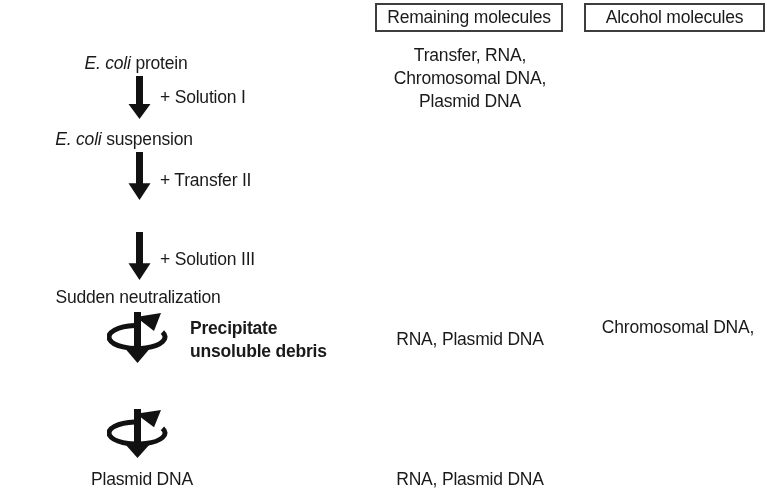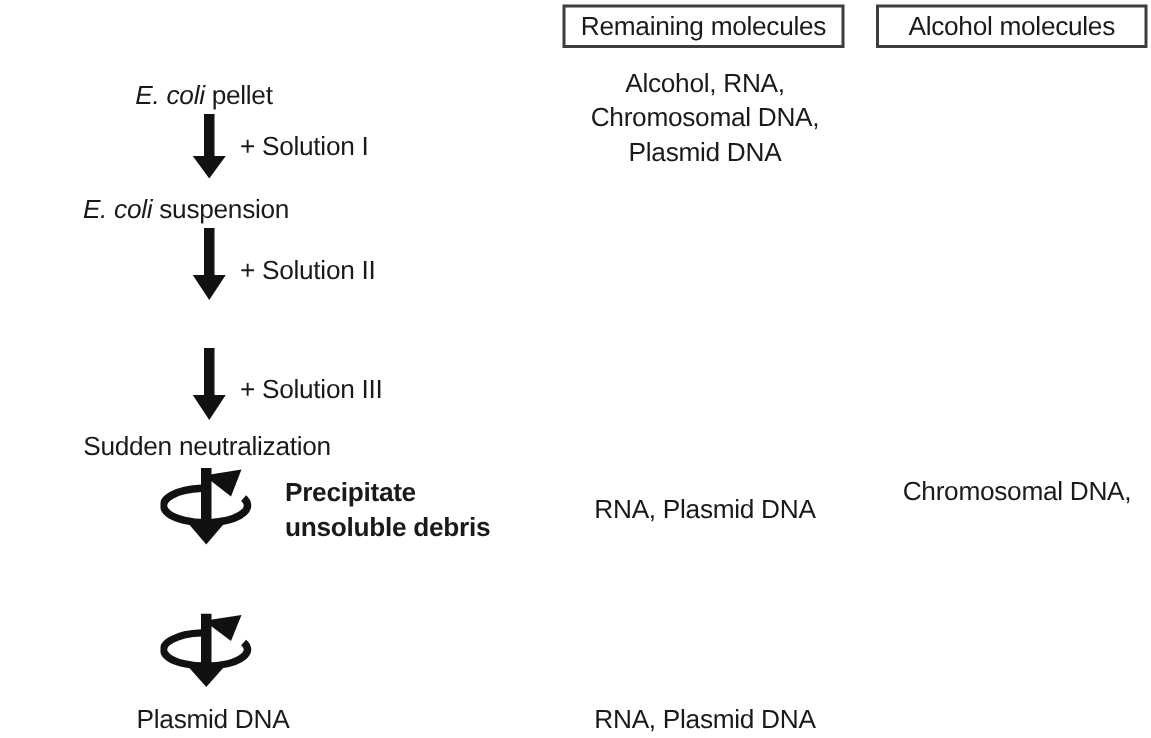--- a/index.html
+++ b/index.html
@@ -41,38 +41,38 @@
 <div class="canvas">
 
   <div class="hbox" style="left:375px; top:3px; width:188px;">
     <span>Remaining molecules</span>
   </div>
   <div class="hbox" style="left:584px; top:3px; width:181px;">
     <span>Alcohol molecules</span>
   </div>
 
   <div class="t tc" style="left:136px; top:52px;">
-    <i>E. coli</i><span> pellet</span>
+    <i>E. coli</i><span> protein</span>
   </div>
 
   <svg class="icon" style="left:127px; top:76px;" width="25" height="43" viewBox="0 0 25 46" preserveAspectRatio="none">
     <rect x="9" y="0" width="7" height="32" fill="#111"></rect>
     <polygon points="1.5,30 23.5,30 12.5,46" fill="#111"></polygon>
   </svg>
   <div class="t" style="left:160px; top:86px;">+ Solution I</div>
 
   <div class="t tc" style="left:124px; top:128px;">
     <i>E. coli</i><span> suspension</span>
   </div>
 
   <svg class="icon" style="left:127px; top:152px;" width="25" height="48" viewBox="0 0 25 46" preserveAspectRatio="none">
     <rect x="9" y="0" width="7" height="32" fill="#111"></rect>
     <polygon points="1.5,30 23.5,30 12.5,46" fill="#111"></polygon>
   </svg>
-  <div class="t" style="left:160px; top:169px;">+ Solution II</div>
+  <div class="t" style="left:160px; top:169px;">+ Transfer II</div>
 
 
   <svg class="icon" style="left:127px; top:232px;" width="25" height="48" viewBox="0 0 25 46" preserveAspectRatio="none">
     <rect x="9" y="0" width="7" height="32" fill="#111"></rect>
     <polygon points="1.5,30 23.5,30 12.5,46" fill="#111"></polygon>
   </svg>
   <div class="t" style="left:160px; top:248px;">+ Solution III</div>
 
   <div class="t tc" style="left:138px; top:286px;">Sudden neutralization</div>
 
@@ -91,21 +91,21 @@
   <svg class="icon" style="left:107px; top:409px;" width="64" height="50" viewBox="0 0 64 52" preserveAspectRatio="none">
     <path d="M 27.6 13.5 A 28 11.5 0 1 0 55.4 20.1" fill="none" stroke="#111" stroke-width="5"></path>
     <polygon points="29,5 54,1 47,19" fill="#111"></polygon>
     <rect x="27" y="0" width="7" height="37" fill="#111"></rect>
     <polygon points="16,34 45,34 30.5,51" fill="#111"></polygon>
   </svg>
 
   <div class="t tc" style="left:142px; top:468px;">Plasmid DNA</div>
 
   <div class="t tc" style="left:470px; top:44px;">
-    <div>Alcohol, RNA,</div>
+    <div>Transfer, RNA,</div>
     <div>Chromosomal DNA,</div>
     <div>Plasmid DNA</div>
   </div>
   <div class="t tc" style="left:470px; top:328px;">RNA, Plasmid DNA</div>
   <div class="t tc" style="left:470px; top:468px;">RNA, Plasmid DNA</div>
 
   <div class="t tc" style="left:678px; top:316px;">
     <div>Chromosomal DNA,</div>
   </div>
 

